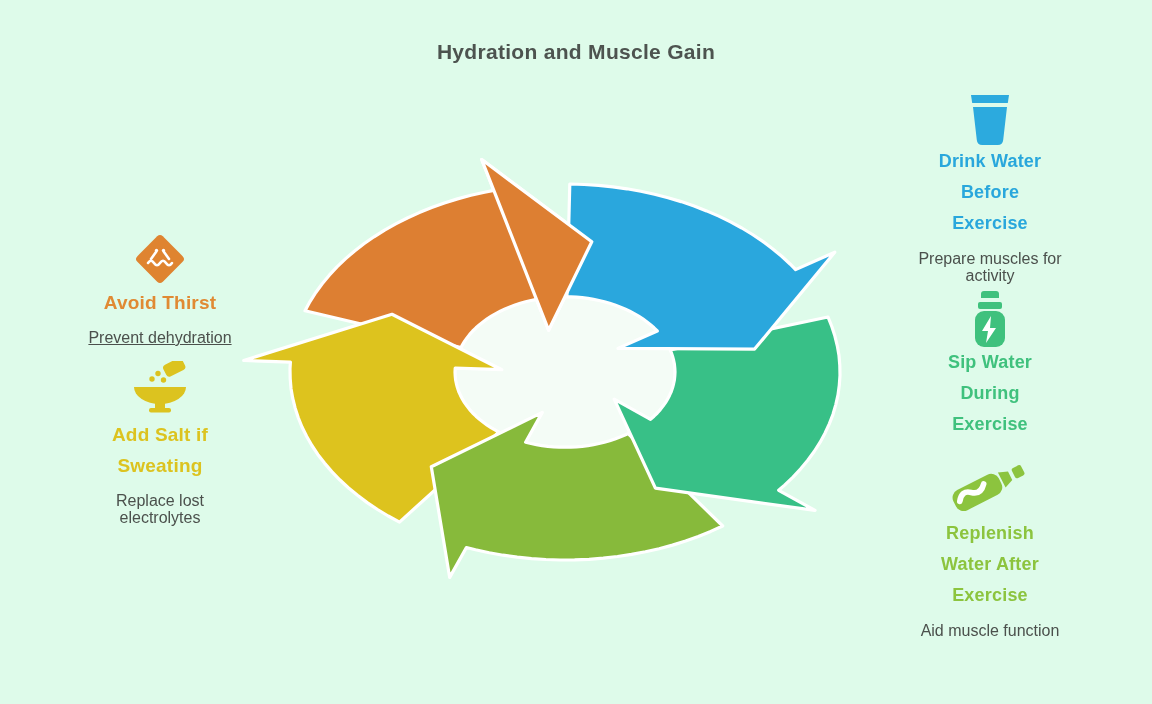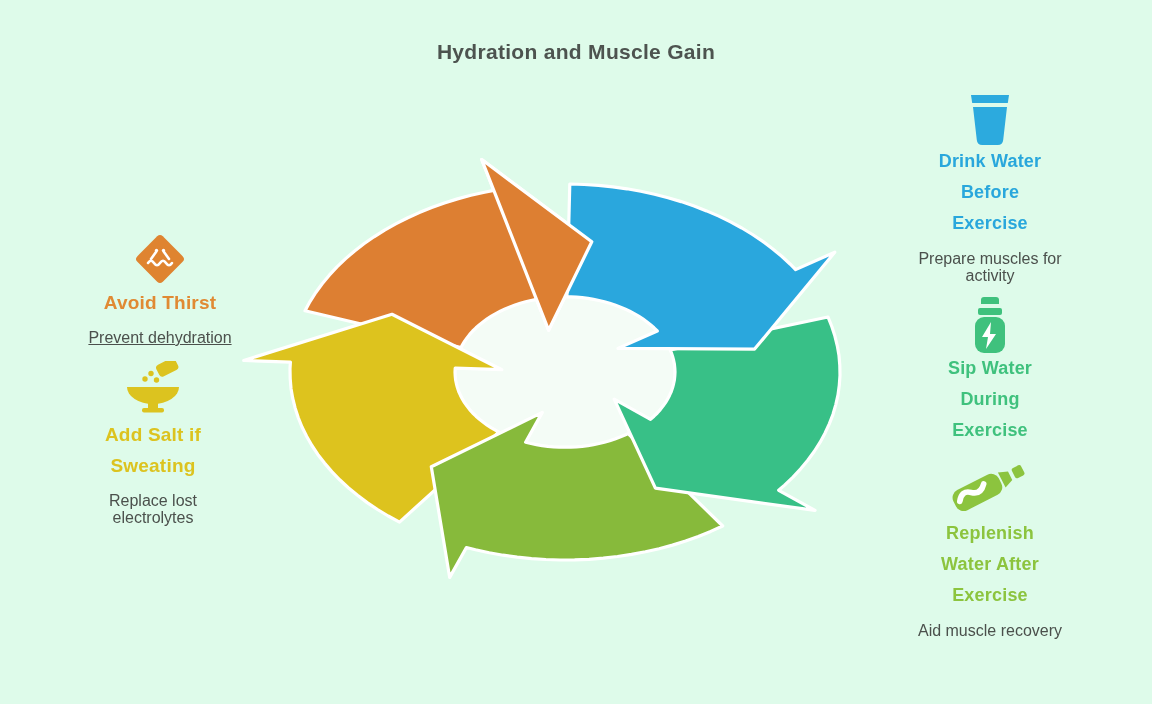--- a/index.html
+++ b/index.html
@@ -44,21 +44,21 @@
           <path d="M37 28 L32 21"></path>
         </g>
         <circle cx="24.5" cy="19.5" r="1.7" fill="#ffffff"></circle>
         <circle cx="31.5" cy="19.5" r="1.7" fill="#ffffff"></circle>
       </svg>
     </div>
     <div class="item-title" style="font-size: 19px; color: rgb(224, 138, 51);">Avoid Thirst</div>
     <div class="item-subtitle" style="color: rgb(75, 80, 76); text-decoration: underline;">Prevent dehydration</div>
   </div>
 
-  <div class="info-item" style="left:46px; top:361px; width:214px;">
+  <div class="info-item" style="left:53px; top:361px; width:214px;">
     <div class="icon-wrap">
       <svg width="64" height="58" viewBox="0 0 64 58">
         <g fill="#dcc31f">
           <path d="M6 26 A26 17 0 0 0 58 26 Z"></path>
           <rect x="27" y="42" width="10" height="6"></rect>
           <rect x="21" y="47" width="22" height="4.5" rx="2"></rect>
           <rect x="36" y="0" width="21" height="13" rx="3.5" transform="rotate(-27 46 7)"></rect>
           <circle cx="24" cy="18" r="2.7"></circle>
           <circle cx="30" cy="12.5" r="2.7"></circle>
           <circle cx="35.5" cy="19" r="2.7"></circle>
@@ -80,21 +80,21 @@
         </g>
       </svg>
     </div>
     <div class="item-title" style="color: rgb(41, 167, 220);">Drink Water
 Before
 Exercise</div>
     <div class="item-subtitle" style="color: rgb(75, 80, 76);">Prepare muscles for
 activity</div>
   </div>
 
-  <div class="info-item" style="left:883px; top:296px; width:214px;">
+  <div class="info-item" style="left:883px; top:290px; width:214px;">
     <div class="icon-wrap">
       <svg width="44" height="57" viewBox="0 0 44 57">
         <g fill="#3fc17d">
           <path d="M16 1 h12 a3 3 0 0 1 3 3 v4 h-18 v-4 a3 3 0 0 1 3 -3 Z"></path>
           <rect x="10" y="12" width="24" height="7" rx="2"></rect>
           <rect x="7" y="21" width="30" height="36" rx="9"></rect>
         </g>
         <polygon points="23,26 14,41 20,41 18,53 28,38 22,38" fill="#ffffff"></polygon>
       </svg>
     </div>
@@ -112,16 +112,16 @@
             <path d="M64 25 L74 29 L74 39 L64 43 Z"></path>
             <rect x="78" y="28" width="11" height="12" rx="2.5"></rect>
           </g>
           <path d="M14 34 q7 -10 15 -3 q8 7 16 -2" stroke="#ffffff" stroke-width="6" fill="none" stroke-linecap="round"></path>
         </g>
       </svg>
     </div>
     <div class="item-title" style="color: rgb(140, 196, 62);">Replenish
 Water After
 Exercise</div>
-    <div class="item-subtitle" style="color: rgb(75, 80, 76);">Aid muscle recovery</div>
+    <div class="item-subtitle" style="color: rgb(75, 80, 76);">Aid muscle function</div>
   </div>
 
 </div>
 
 </body></html>

